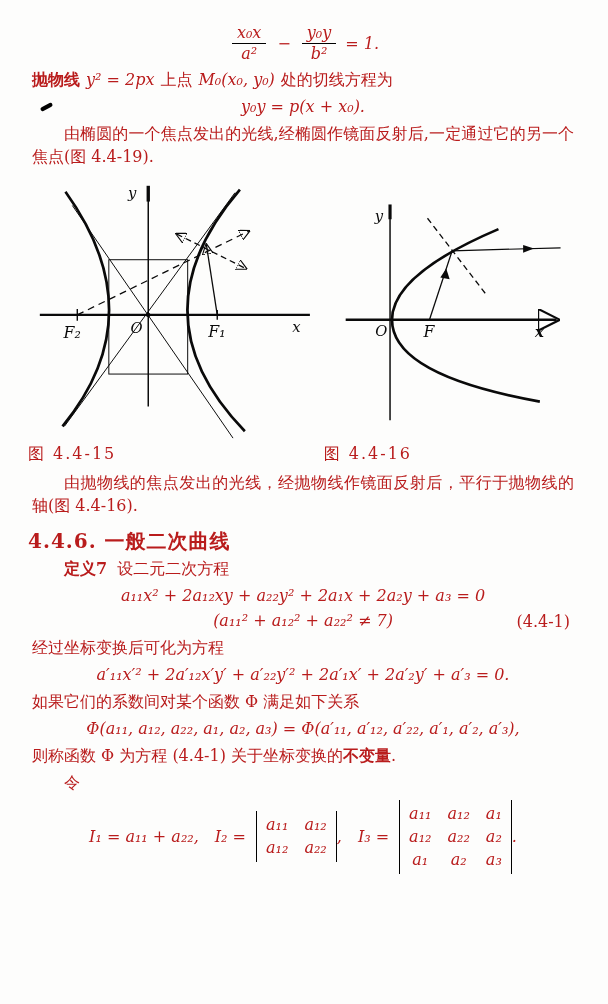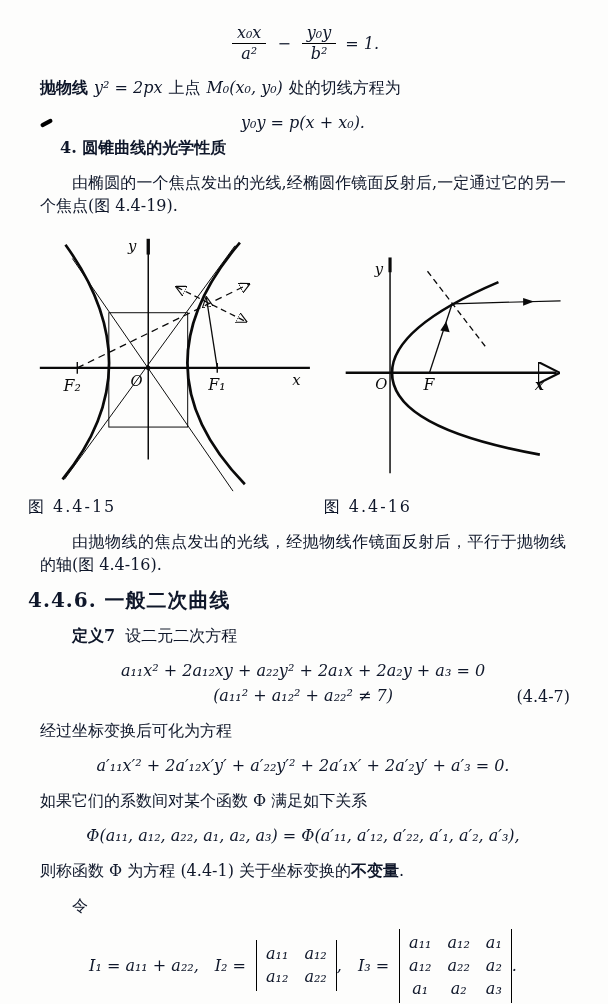--- a/index.html
+++ b/index.html
@@ -3,25 +3,25 @@
 <meta charset="utf-8">
 <style>
   html,body{margin:0;padding:0;background:#e8e8e8;}
   .page{
     position:relative;
     width:608px;height:1004px;
     background:#fdfdfc;
     box-sizing:border-box;
     padding:22px 30px 0 28px;
     font-family:"DejaVu Serif","Liberation Serif",serif;
-    color:#0f172a;
+    color:#b91c1c;
     font-size:16px;line-height:23px;
     overflow:hidden;
   }
-  p{margin:12px;}
+  p{margin:4px;}
   .cn{text-align:justify;}
   .indent{text-indent:2em;}
   b{font-weight:bold;}
   .m{font-style:italic;font-family:"DejaVu Serif","Liberation Serif",serif;}
   .eqrow{display:flex;justify-content:center;align-items:center;font-size:16px;margin:2px 0;position:relative;}
   .eqrow .m{margin:0 2px;}
   .frac{display:inline-flex;flex-direction:column;align-items:center;vertical-align:middle;line-height:1.15;font-style:italic;margin:0 7px;}
   .frac .num{border-bottom:1.4px solid #000;padding:0 5px 1px;}
   .frac .den{padding-top:1px;}
   .fracop{margin:0 4px;}
@@ -61,21 +61,20 @@
     <span class="m">= 1.</span>
   </div>
 
   <p class="cn lead-line"><b>抛物线</b><span class="m">y² = 2px</span><span>上点</span><span class="m">M₀(x₀, y₀)</span><span>处的切线方程为</span></p>
 
   <div class="eqrow">
     <span class="ink-mark"></span>
     <span class="m">y₀y = p(x + x₀).</span>
   </div>
 
-  <p class="cn opt-heading">4. 圆锥曲线的光学性质</p>
   <p class="cn indent">由椭圆的一个焦点发出的光线,经椭圆作镜面反射后,一定通过它的另一个焦点(图 4.4-19).</p>
 
   <div class="figrow">
 
     <svg width="300" height="266" viewBox="0 0 300 266">
       <defs>
         <marker id="ah15" viewBox="0 0 10 10" refX="8.5" refY="5" markerWidth="8.5" markerHeight="8.5" orient="auto-start-reverse">
           <path d="M0,0 L10,5 L0,10 z" fill="#0a0a0a" stroke="none"></path>
         </marker>
       </defs>
@@ -137,21 +136,21 @@
   <h2 class="sec-heading">4.4.6. 一般二次曲线</h2>
 
   <p class="cn indent"><b>定义7</b>&nbsp;&nbsp;<span>设二元二次方程</span></p>
 
   <div class="eqrow">
     <span class="m">a₁₁x² + 2a₁₂xy + a₂₂y² + 2a₁x + 2a₂y + a₃ = 0</span>
   </div>
 
   <div class="eqrow">
     <span class="m">(a₁₁² + a₁₂² + a₂₂² ≠ 7)</span>
-    <span class="tag">(4.4-7)</span>
+    <span class="tag">(4.4-1)</span>
   </div>
 
   <p class="cn">经过坐标变换后可化为方程</p>
 
   <div class="eqrow">
     <span class="m">a′₁₁x′² + 2a′₁₂x′y′ + a′₂₂y′² + 2a′₁x′ + 2a′₂y′ + a′₃ = 0.</span>
   </div>
 
   <p class="cn">如果它们的系数间对某个函数 Φ 满足如下关系</p>
 

